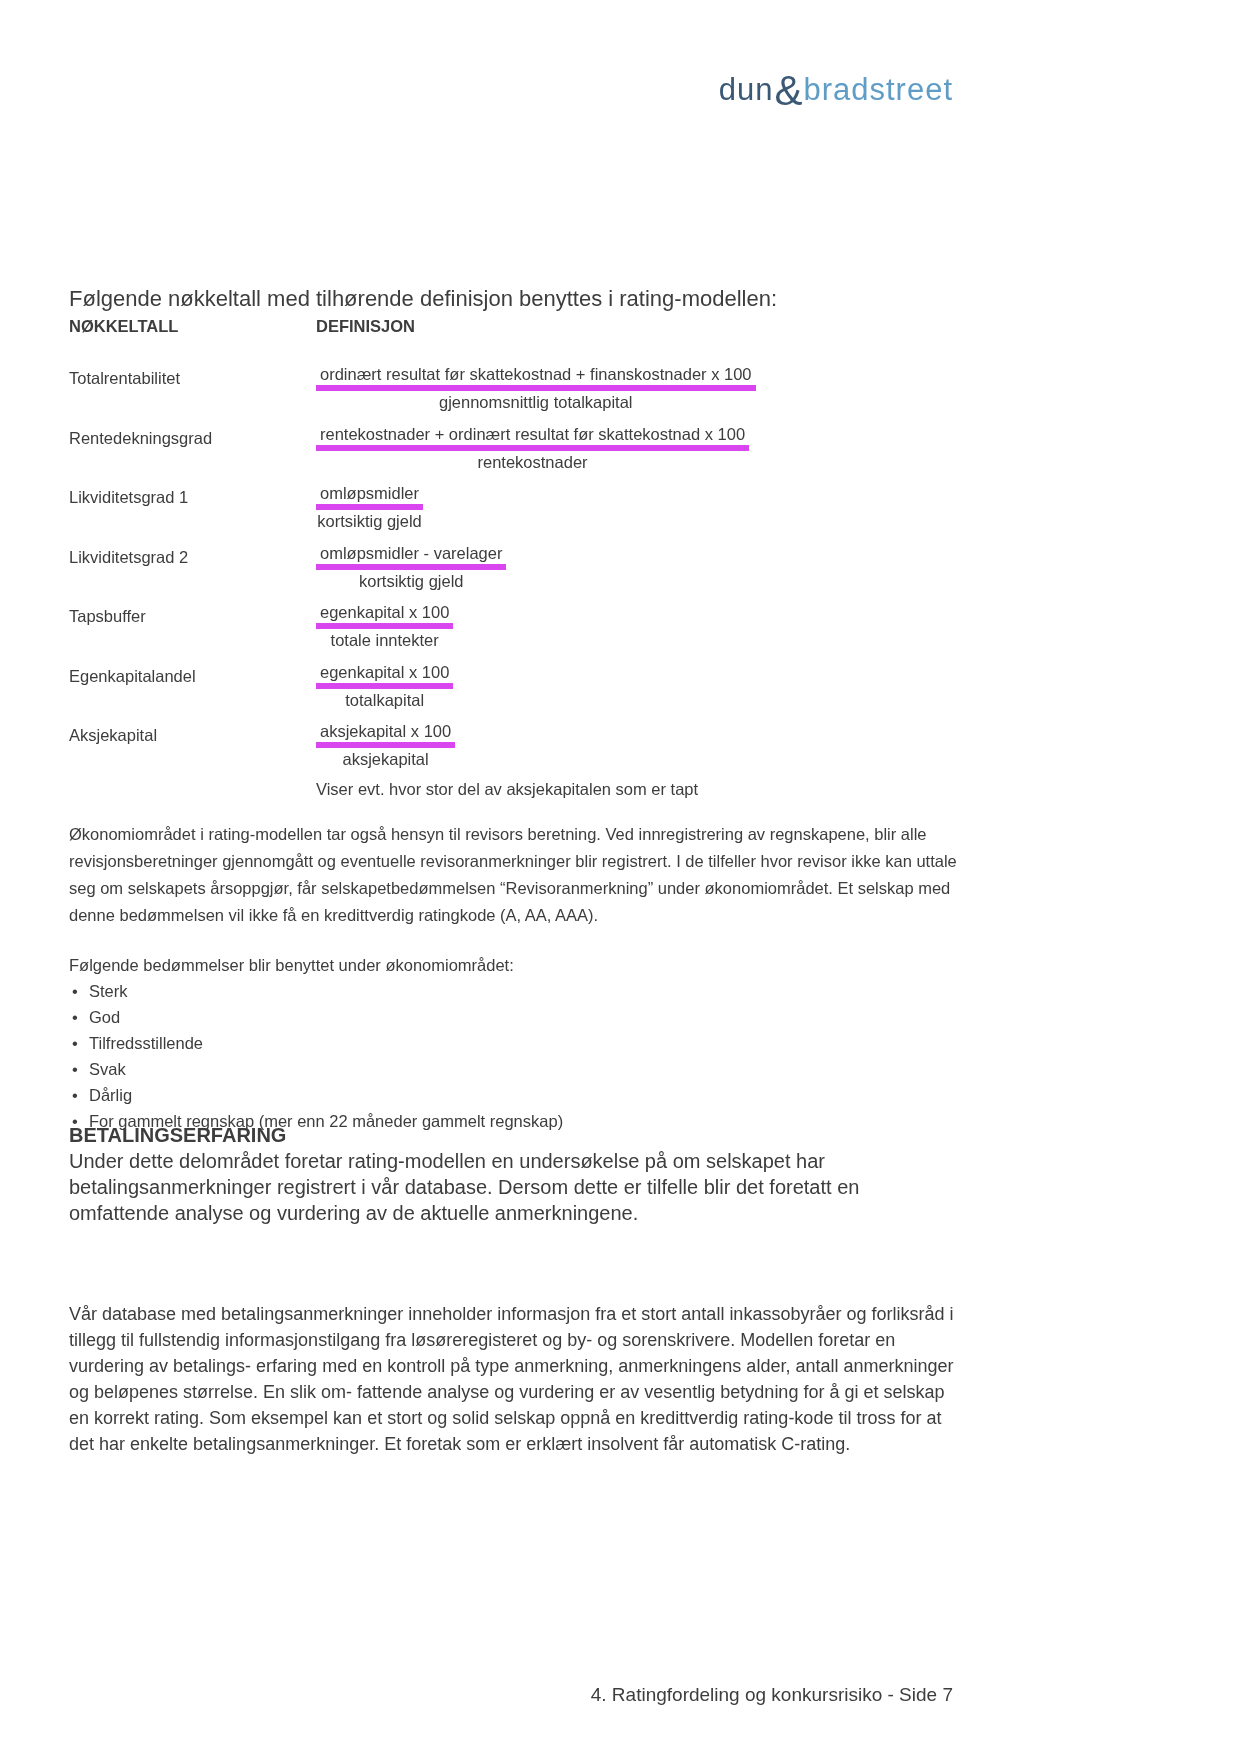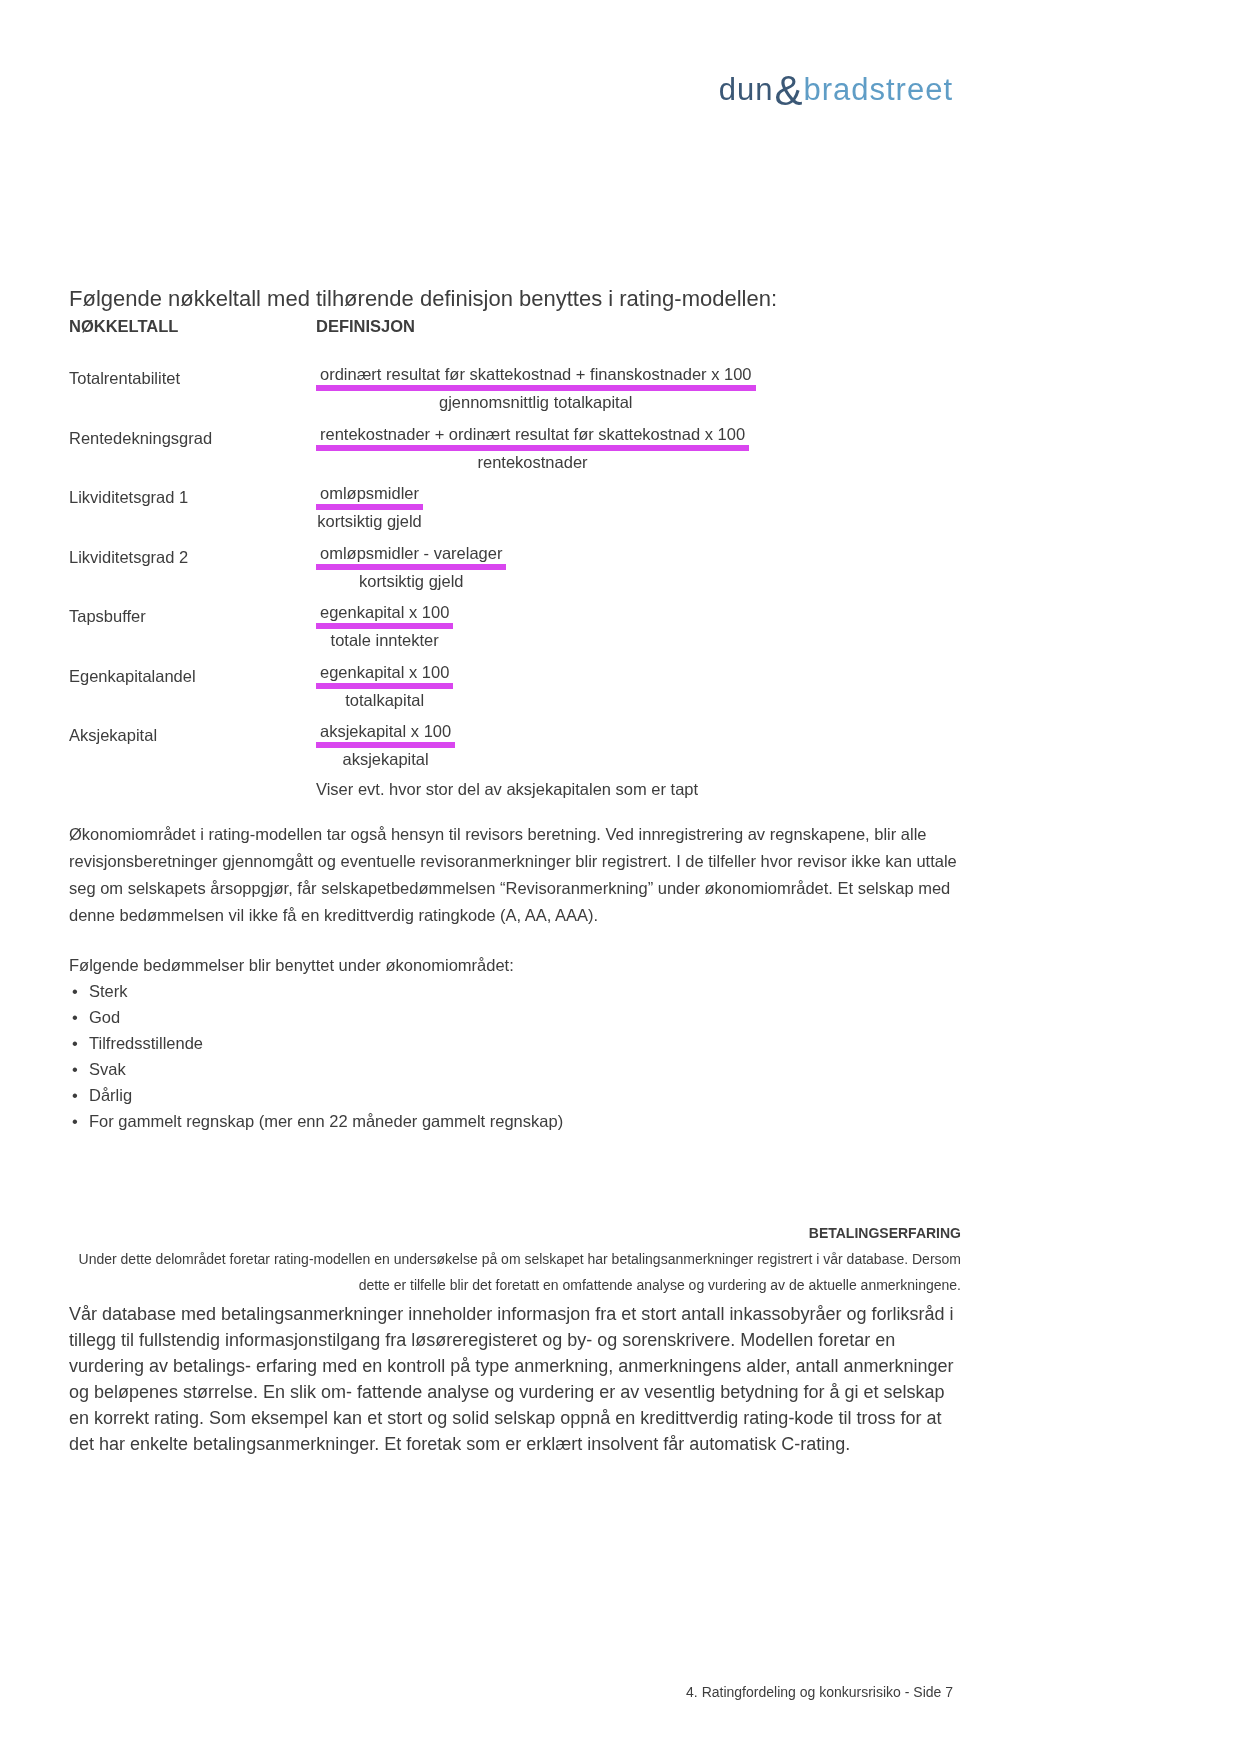--- a/index.html
+++ b/index.html
@@ -30,26 +30,26 @@
   .fraction { display:inline-block; text-align:center; line-height:22px; }
   .fraction .num { display:block; border-bottom:6px solid #d946ef; padding:0 4px; }
   .fraction .den { display:block; }
   .kv-note { margin-left:247px; margin-top:10px; }
 
   
   .para1 { position:absolute; top:821px; left:69px; width:892px; font-size:16.5px; line-height:27px; }
   .assess { position:absolute; top:952px; left:69px; width:892px; font-size:16.5px; line-height:26px; }
   .bullet { position:relative; padding-left:20px; }
   .bullet::before { content:"\2022"; position:absolute; left:3px; }
-  .section2 { position:absolute; top:1220px; left:69px; width:892px; font-size:14px; line-height:26px;text-align:right; }
+  .section2 { position:absolute; top:1122px; left:69px; width:892px; font-size:20px; line-height:26px; }
   .h2 { font-weight:bold; }
   .para3 { position:absolute; top:1301px; left:69px; width:900px; font-size:18px; line-height:26px; }
 
   
-  .footer { position:absolute; top:1684px; left:69px; width:884px; text-align:right; font-size:14px; }
+  .footer { position:absolute; top:1684px; left:69px; width:884px; text-align:right; font-size:19px; }
 </style>
 </head>
 <body>
 
 <div class="page">
 
   <div class="logo">
     <span class="logo-dun">dun</span><span class="logo-amp">&amp;</span><span class="logo-brad">bradstreet</span>
   </div>
 

